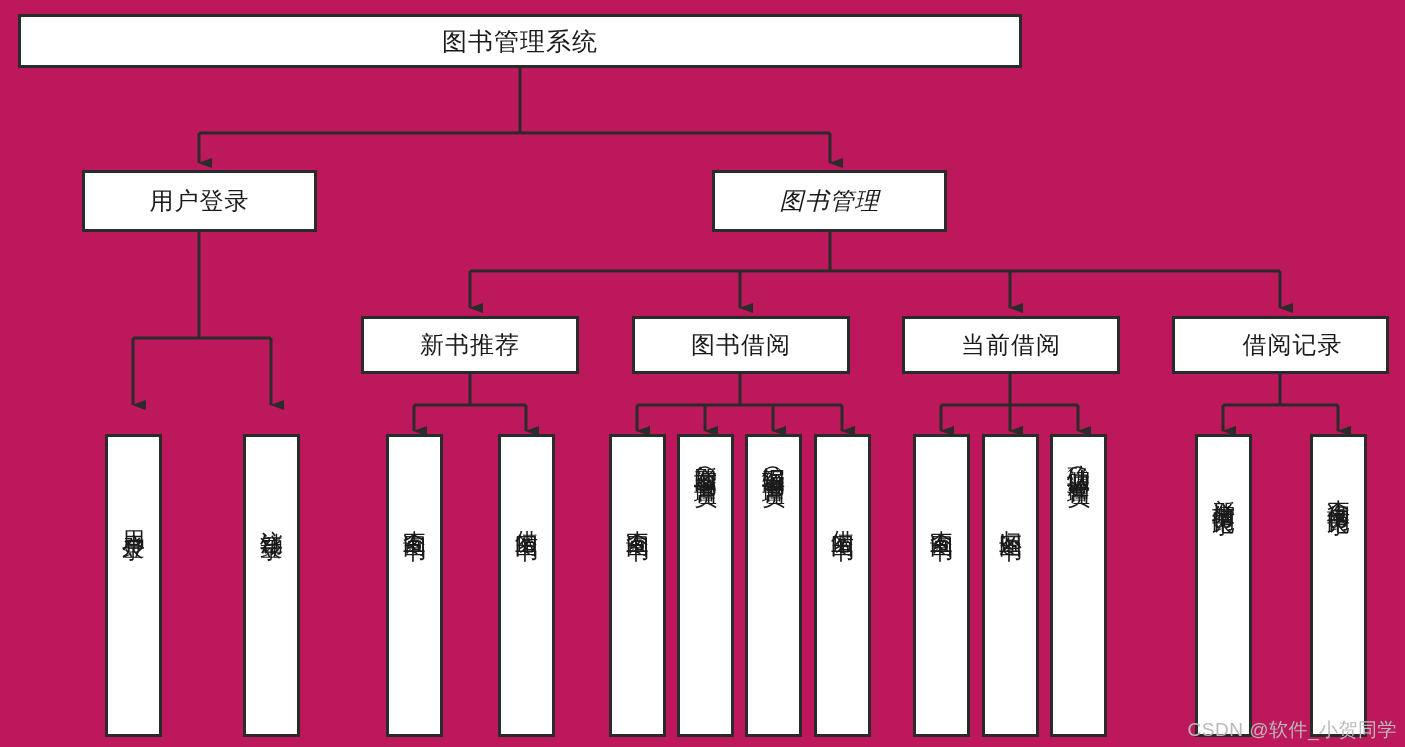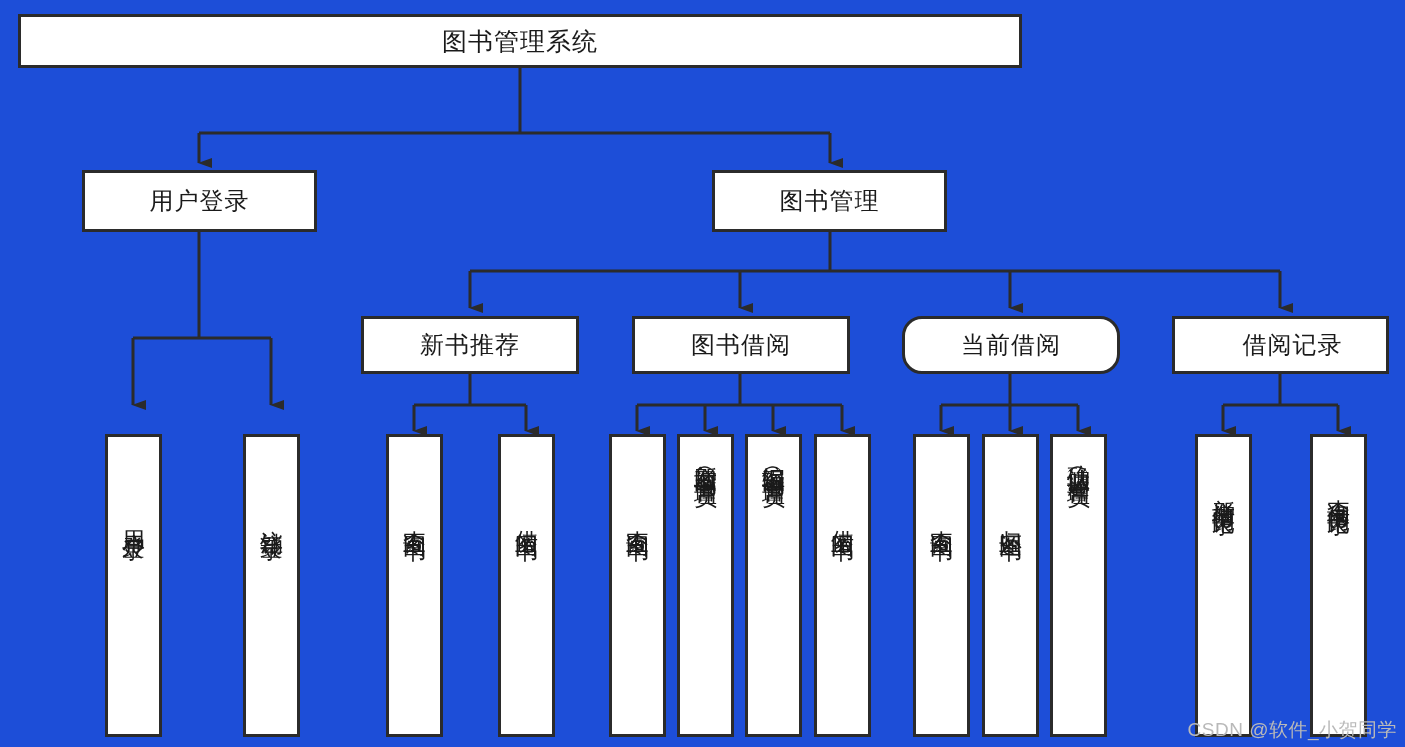--- a/index.html
+++ b/index.html
@@ -8,21 +8,21 @@
     padding: 0;
     background: #ffffff;
   }
   body {
     font-family: "Liberation Sans", "DejaVu Sans", sans-serif;
   }
   #canvas {
     position: relative;
     width: 1405px;
     height: 747px;
-    background: #1d4ed8;
+    background: #be185d;
     overflow: hidden;
   }
   svg.wires {
     position: absolute;
     left: 0;
     top: 0;
     width: 1405px;
     height: 747px;
     pointer-events: none;
   }
@@ -131,33 +131,33 @@
   </svg>
 
   <div class="node root" style="left:18px; top:14px; width:1004px; height:54px;">
     <span>图书管理系统</span>
   </div>
 
   <div class="node h" style="left:82px; top:170px; width:235px; height:62px;">
     <span>用户登录</span>
   </div>
 
-  <div class="node h" style="left:712px; top:170px; width:235px; height:62px;">
+  <div class="node h" style="left:712px; top:170px; width:235px; height:62px;font-style:italic;">
     <span>图书管理</span>
   </div>
 
   <div class="node h" style="left:361px; top:316px; width:218px; height:58px;">
     <span>新书推荐</span>
   </div>
 
   <div class="node h" style="left:632px; top:316px; width:218px; height:58px;">
     <span>图书借阅</span>
   </div>
 
-  <div class="node h" style="left:902px; top:316px; width:218px; height:58px;border-radius:20px;">
+  <div class="node h" style="left:902px; top:316px; width:218px; height:58px;">
     <span>当前借阅</span>
   </div>
 
   <div class="node h" style="left:1172px; top:316px; width:217px; height:58px;padding-left:24px;">
     <span>借阅记录</span>
   </div>
 
   <div class="node leaf" style="left:105px; top:434px; width:57px; height:303px;">
     <span class="vtext" style="margin-top:75px;">用户登录</span>
   </div>

